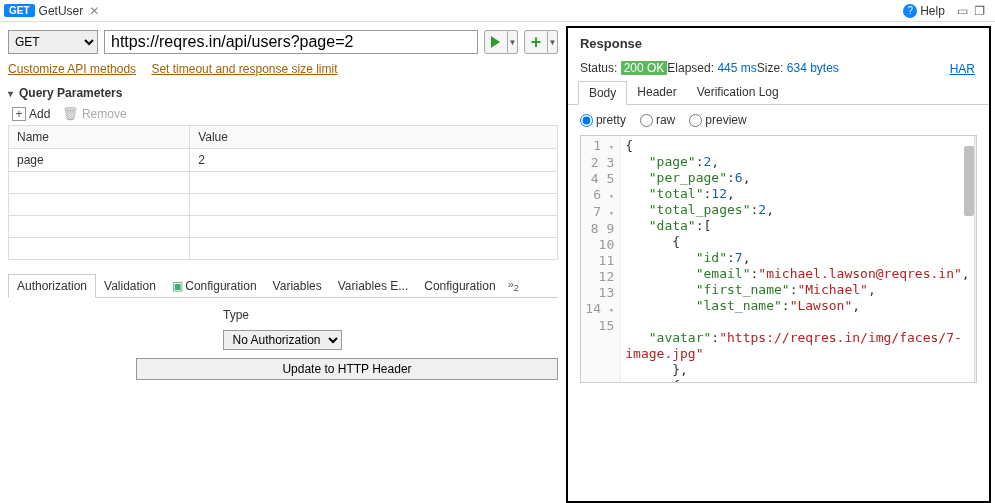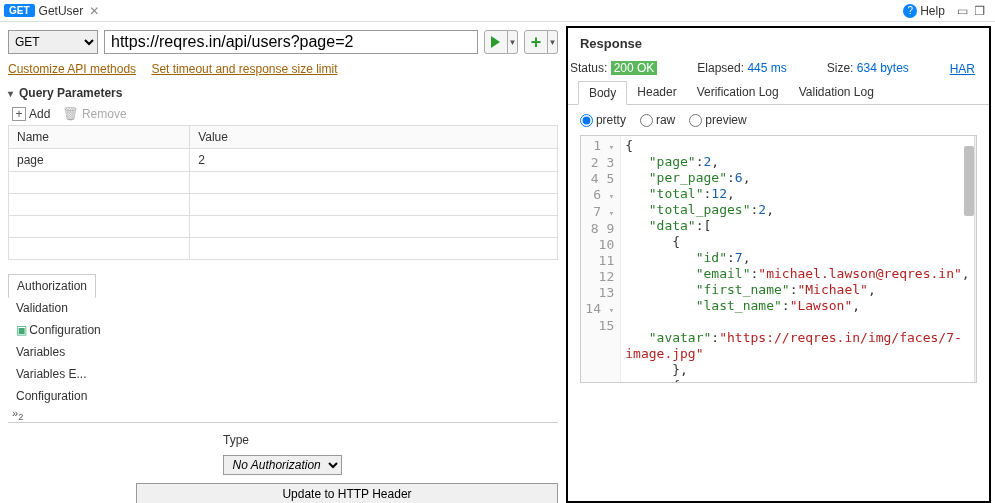--- a/index.html
+++ b/index.html
@@ -28,32 +28,32 @@
 .section-hdr { display: flex; align-items: center; font-weight: bold; margin-bottom: 6px; }
 .collapse-arrow { margin-right: 6px; font-size: 10px; color: #555; }
 .param-actions { display: flex; gap: 12px; align-items: center; margin-bottom: 4px; padding-left: 4px;}
 .param-action { display: flex; align-items: center; gap: 3px; cursor: pointer; }
 .add-icon { width: 14px; height: 14px; border: 1px solid #999; display: inline-flex; align-items: center; justify-content: center; font-size: 12px; color: #555; }
 .trash-icon { color: #aaa; font-size: 13px; }
 .disabled { color: #aaa; }
 .params-table { border: 1px solid #ccc; width: 100%; height: 130px; border-collapse: collapse; }
 .params-table th, .params-table td { border: 1px solid #ddd; padding: 4px 8px; text-align: left; font-weight: normal; font-size: 12px; height: 22px; vertical-align: top;}
 .params-table th { background: #fafafa; }
-.tabs-row { display: flex; border-bottom: 1px solid #ccc; margin-top: 14px; align-items: flex-start; flex-direction: column; }
+.tabs-row { display: flex; border-bottom: 1px solid #ccc; margin-top: 14px; align-items: center; }
 .tab { padding: 4px 8px; cursor: pointer; font-size: 12px; }
 .tab.active { border: 1px solid #ccc; border-bottom: 1px solid #fff; background: #fff; margin-bottom: -1px; }
 .chev-icon {font-size: 11px; color: #555; margin-left: 4px;}
 .auth-row { display: flex; align-items: center; margin-top: 10px; gap: 8px; flex-direction: column; }
 .auth-label { width: 120px; }
-.auth-select { flex: 1; height: 22px; border: 1px solid #999; padding: 1px 4px; font-size: 12px; font-style: italic; }
+.auth-select { flex: 1; height: 22px; border: 1px solid #999; padding: 1px 4px; font-size: 12px; }
 .update-btn { margin-left: 128px; margin-top: 8px; padding: 3px 10px; border: 1px solid #999; background: #f0f0f0; cursor: pointer; font-size: 12px; }
 
 .resp-hdr { font-weight: bold; padding: 8px 12px 4px; font-size: 13px; }
 .har-link { position: absolute; top: 34px; right: 14px; color: #0066cc; text-decoration: underline; cursor: pointer; font-size: 12px; }
-.status-row { display: flex; padding: 6px 2px; gap: 40px; font-size: 12px; }
+.status-row { display: flex; padding: 6px 12px; font-size: 12px; }
 .status-val { background: #5cb85c; color: #fff; padding: 0 3px; }
 .blue { color: #0066cc; }
 .resp-tabs { display: flex; gap: 0; padding: 0 10px; border-bottom: 1px solid #ccc; }
 .resp-tab { padding: 4px 10px; cursor: pointer; font-size: 12px; }
 .resp-tab.active { border: 1px solid #ccc; border-bottom: 1px solid #fff; margin-bottom: -1px; background: #fff; }
 .radio-row { display: flex; gap: 14px; padding: 8px 12px; align-items: center; }
 .radio-item { display: flex; align-items: center; gap: 3px; }
 .code-box { border: 1px solid #ccc; margin: 0 12px; height: 248px; overflow: hidden; display: flex; font-family: Consolas, monospace; font-size: 13px; position: relative;}
 .gutter { background: #fafafa; color: #999; text-align: right; padding: 2px 6px 2px 4px; border-right: 1px solid #eee; line-height: 16px; user-select: none;}
 .code-content { padding: 2px 4px; line-height: 16px; white-space: pre; flex: 1;}
@@ -168,21 +168,20 @@
     <span class="har-link">HAR</span>
     <div class="status-row">
       <div><span>Status:</span> <span class="status-val">200 OK</span></div>
       <div><span>Elapsed:</span> <span class="blue">445 ms</span></div>
       <div><span>Size:</span> <span class="blue">634 bytes</span></div>
     </div>
     <div class="resp-tabs">
       <div class="resp-tab active">Body</div>
       <div class="resp-tab">Header</div>
       <div class="resp-tab">Verification Log</div>
-      <div class="resp-tab">Validation Log</div>
     </div>
     <div class="radio-row">
       <label class="radio-item">
           <input type="radio" checked="" style=""> 
           <span>pretty</span>
         </label>
       <label class="radio-item">
           <input type="radio" style=""> 
           <span>raw</span>
         </label>

